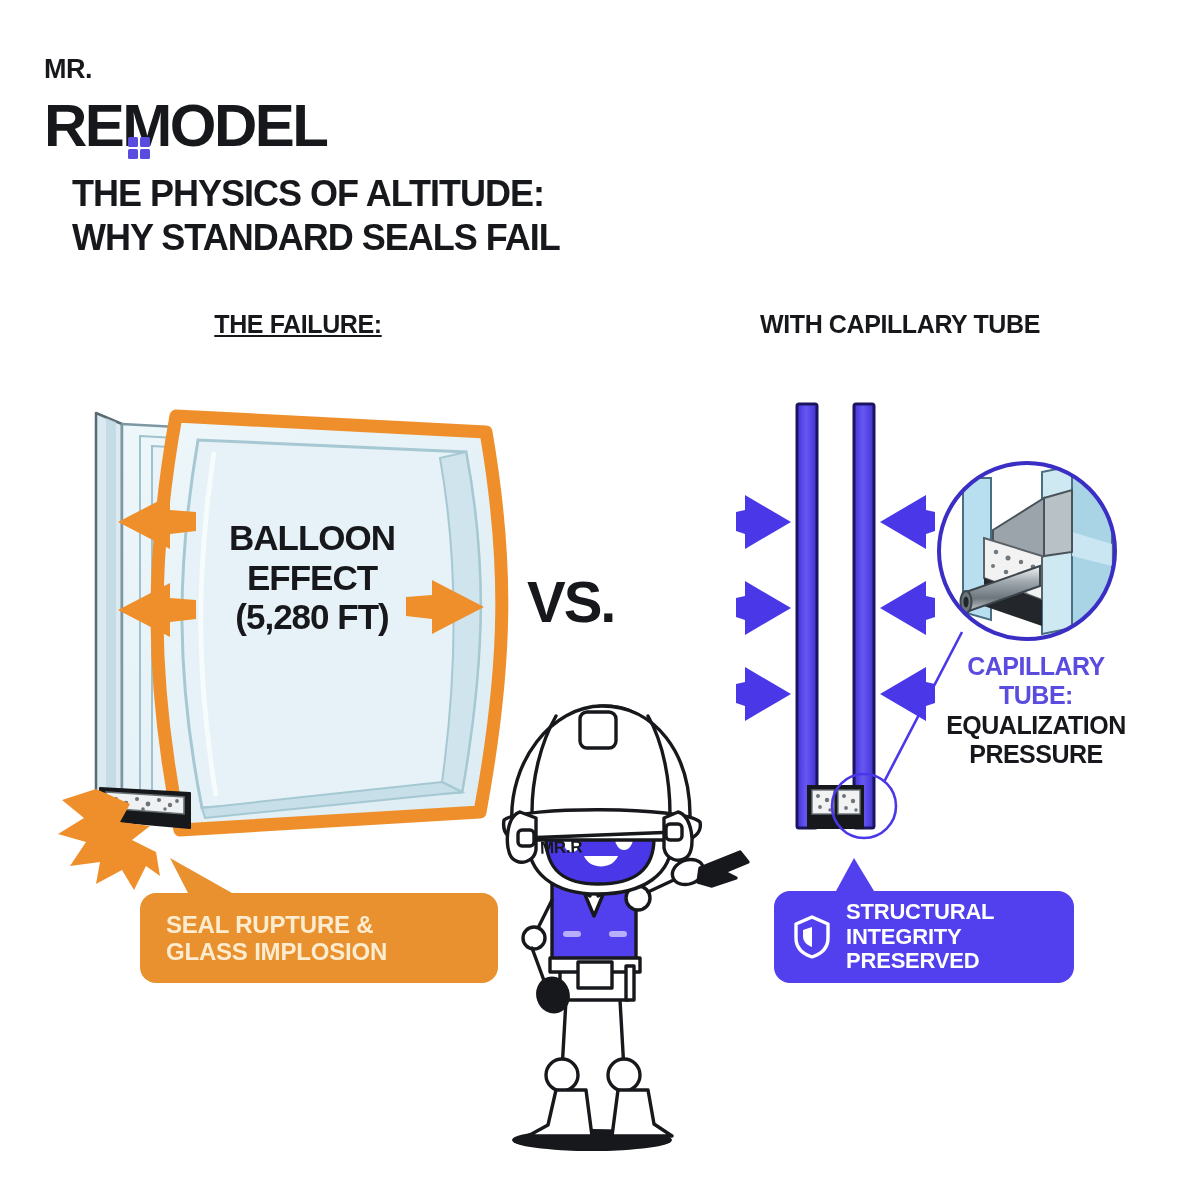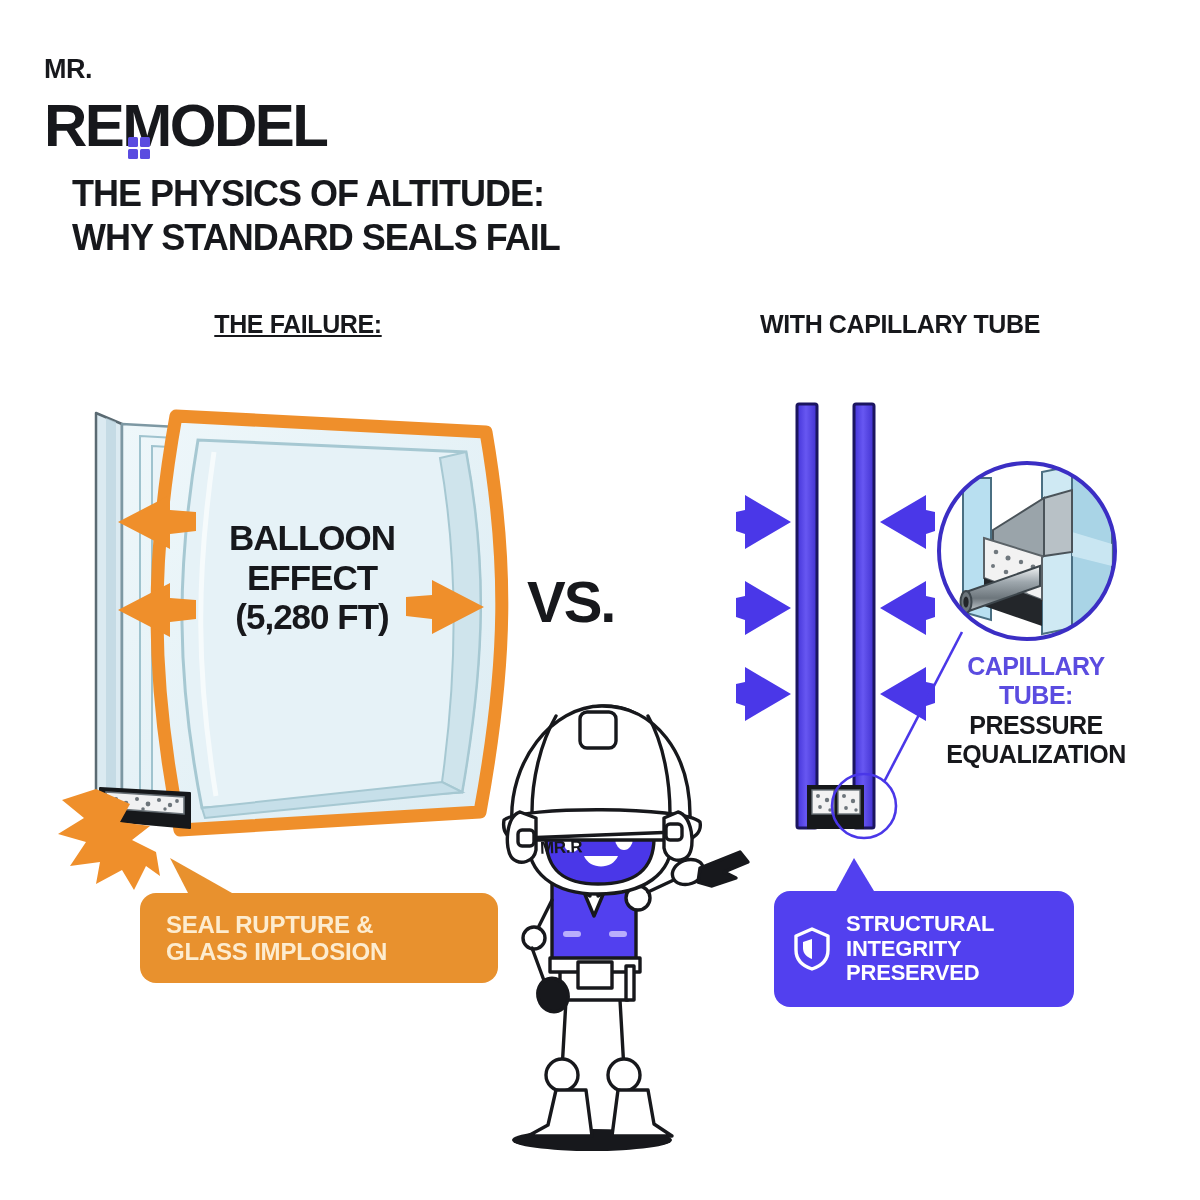--- a/index.html
+++ b/index.html
@@ -64,21 +64,21 @@
     display:flex; align-items:center;
     font-weight:bold; line-height:1.13;
     letter-spacing:-0.2px;
   }
   .banner-orange {
     left:140px; top:893px; width:358px; height:90px;
     background:#e8912e; color:#fdeccf;
     font-size:24px; padding-left:26px;
   }
   .banner-purple {
-    left:774px; top:891px; width:300px; height:116px;
+    left:774px; top:891px; width:300px; height:92px;
     background:#5240ef; color:#ffffff;
     font-size:22px; padding-left:18px; gap:14px;
   }
   .shield { flex:0 0 auto; width:40px; height:46px; }
 
   
   .cap-label {
     position:absolute; left:905px; top:652px; width:262px;
     text-align:center; font-weight:bold; font-size:25px;
     line-height:1.17; letter-spacing:-0.5px;
@@ -389,22 +389,22 @@
     <div>BALLOON</div>
     <div>EFFECT</div>
     <div>(5,280 FT)</div>
   </div>
 
   <div class="vs">VS.</div>
 
   <div class="cap-label">
     <div class="hl">CAPILLARY</div>
     <div class="hl">TUBE:</div>
+    <div class="bk">EQUALIZATION</div>
     <div class="bk">PRESSURE</div>
-    <div class="bk">EQUALIZATION</div>
   </div>
 
   <div class="helmet-label">MR.R</div>
 
   <div class="banner banner-orange">
     <div>
       <div>SEAL RUPTURE &amp;</div>
       <div>GLASS IMPLOSION</div>
     </div>
   </div>

